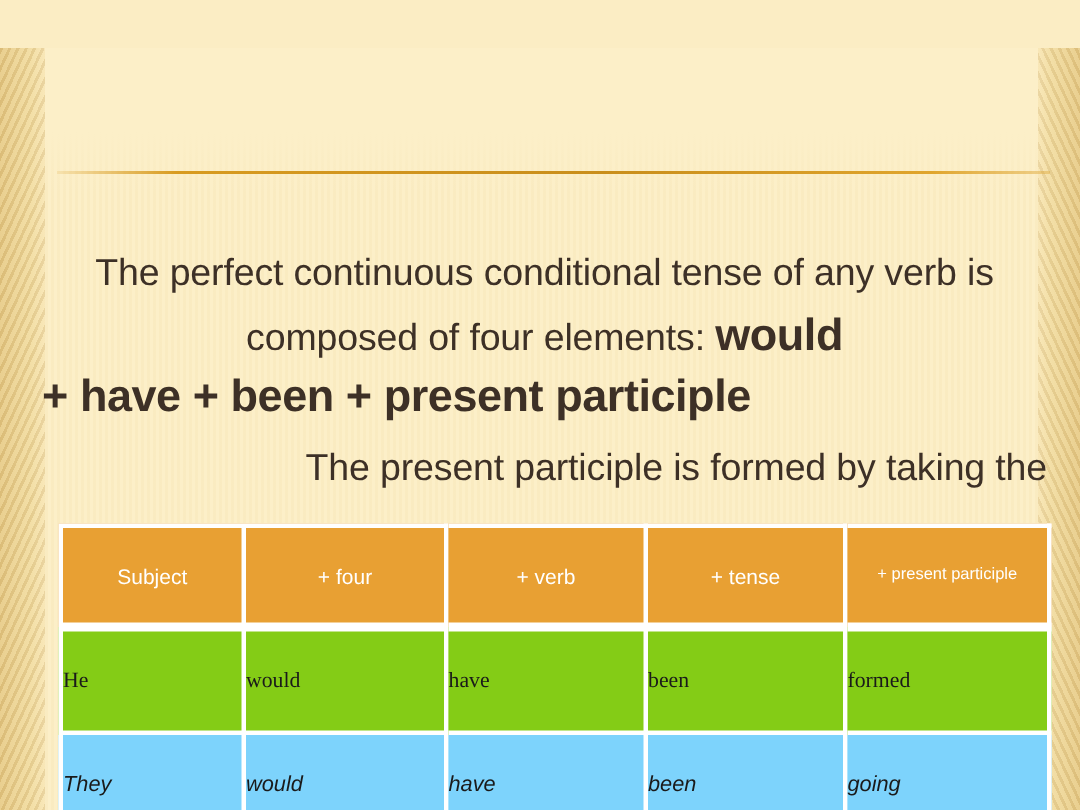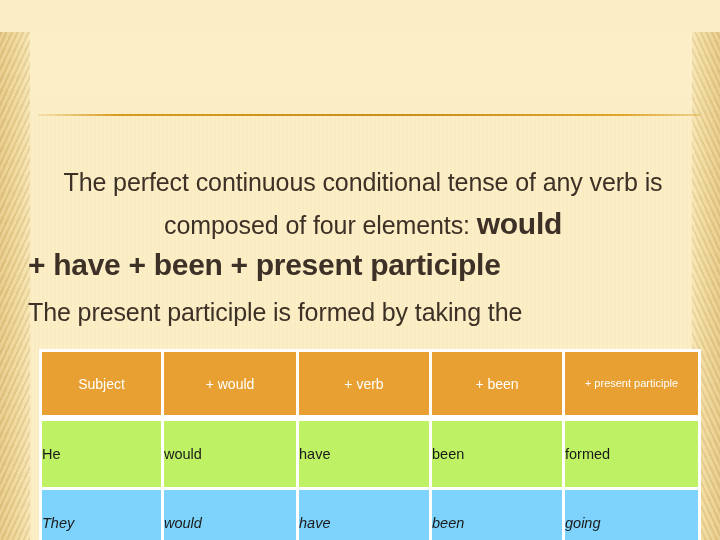--- a/index.html
+++ b/index.html
@@ -145,21 +145,21 @@
     font-size: 30px;
     line-height: 42px;
     letter-spacing: -0.3px;
     color: #3D3026;
     margin-top: -2px;
   }
   .para-second {
     margin: 10px 0 0 0;
     font-size: 25px;
     line-height: 32px;
-    text-align: left;
+    text-align: right;
     color: #3D3026;
     letter-spacing: -0.1px;
   }
 
   
   .grid-table {
     position: absolute;
     left: 39px;
     top: 317px;
     width: 662px;
@@ -188,21 +188,22 @@
     font-weight: normal;
     font-size: 14px;
     text-align: center;
   }
   thead th.wrapped {
     font-size: 11px;
     line-height: 13px;
   }
 
   tbody tr.row-a td {
-    background: #bef264;
+    background: #84cc16;
+    font-family: Liberation Serif, serif;
   }
   tbody tr.row-b td {
     background: #7dd3fc;
     font-style: italic;
   }
   tbody td {
     height: 66px;
     color: #1A1A1A;
     font-size: 14.5px;
     text-align: left;
@@ -244,23 +245,23 @@
     <colgroup>
       <col class="col-1">
       <col class="col-2">
       <col class="col-3">
       <col class="col-4">
       <col class="col-5">
     </colgroup>
     <thead>
       <tr>
         <th>Subject</th>
-        <th>+ would</th>
+        <th>+ four</th>
         <th>+ verb</th>
-        <th>+ been</th>
+        <th>+ tense</th>
         <th class="wrapped">+ present participle</th>
       </tr>
     </thead>
     <tbody>
       <tr class="row-a">
         <td>He</td>
         <td>would</td>
         <td>have</td>
         <td>been</td>
         <td>formed</td>

